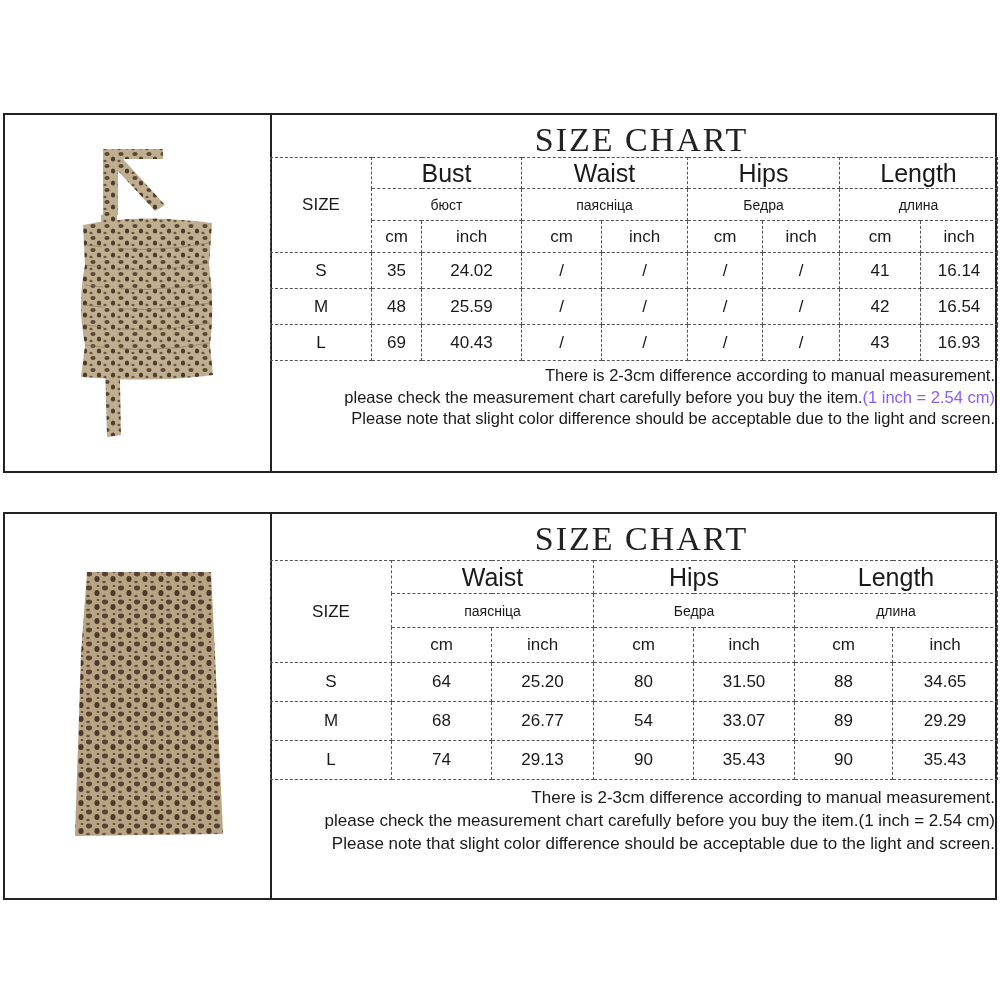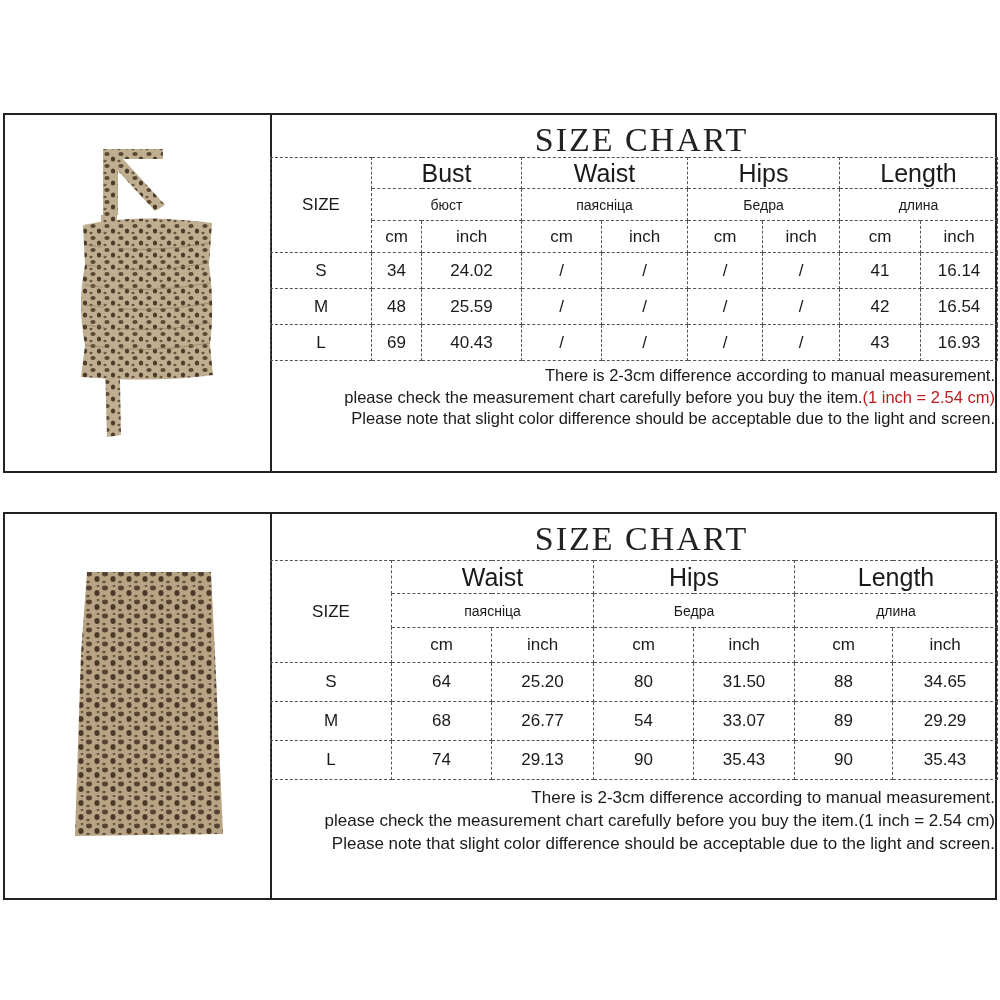--- a/index.html
+++ b/index.html
@@ -9,21 +9,21 @@
   .panel.bottom { top:512px; height:388px; }
   .imgcell { position:absolute; left:0; top:0; bottom:0; width:265px; border-right:2px solid #222; }
   .chartcell { position:absolute; left:265px; top:0; right:0; bottom:0; }
   .title { font-family:"Liberation Serif", serif; font-size:34px; letter-spacing:2px; text-align:center; color:#222; position:absolute; left:18px; right:0; }
   table.grid { position:absolute; left:0; border-collapse:collapse; table-layout:fixed; }
   table.grid td { border:1px dashed #555; text-align:center; vertical-align:middle; padding:0; font-size:17px; color:#1a1a1a; }
   table.grid td.h1 { font-size:25px;margin-top:43px; }
   table.grid td.h2 { font-size:14px; }
   table.grid td.size { font-size:17px; }
   .notes { position:absolute; left:0; right:0; text-align:right; font-size:16.5px; line-height:21.5px; color:#1a1a1a; }
-  .notes .red { color:#b91c1c; }
+  .notes .red { color:#8b5cf6; }
 </style>
 </head>
 <body>
 
 <div class="panel top">
   <div class="imgcell">
     <svg width="265" height="356" viewBox="0 0 265 356" style="position:absolute;left:0;top:0">
       <defs>
         <pattern id="leo1" width="14" height="12" patternUnits="userSpaceOnUse">
           <rect width="14" height="12" fill="#bfae90"></rect>
@@ -82,21 +82,21 @@
         <td>inch</td>
         <td>cm</td>
         <td>inch</td>
         <td>cm</td>
         <td>inch</td>
         <td>cm</td>
         <td>inch</td>
       </tr>
       <tr style="height:36px">
         <td>S</td>
-        <td>34</td>
+        <td>35</td>
         <td>24.02</td>
         <td>/</td>
         <td>/</td>
         <td>/</td>
         <td>/</td>
         <td>41</td>
         <td>16.14</td>
       </tr>
       <tr style="height:36px">
         <td>M</td>

